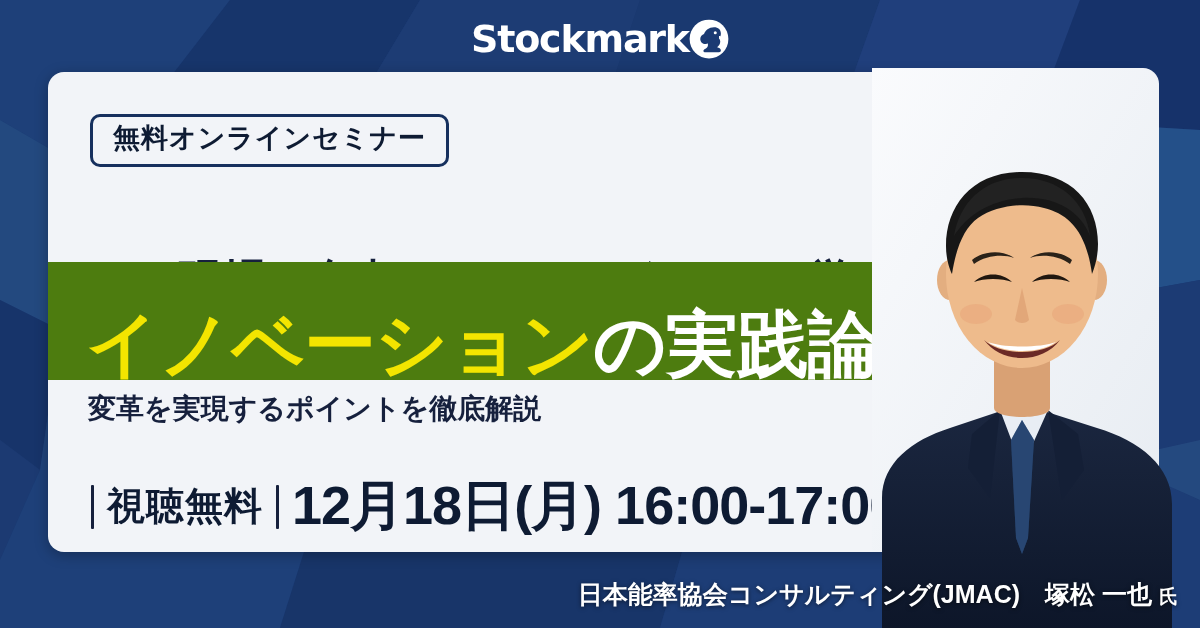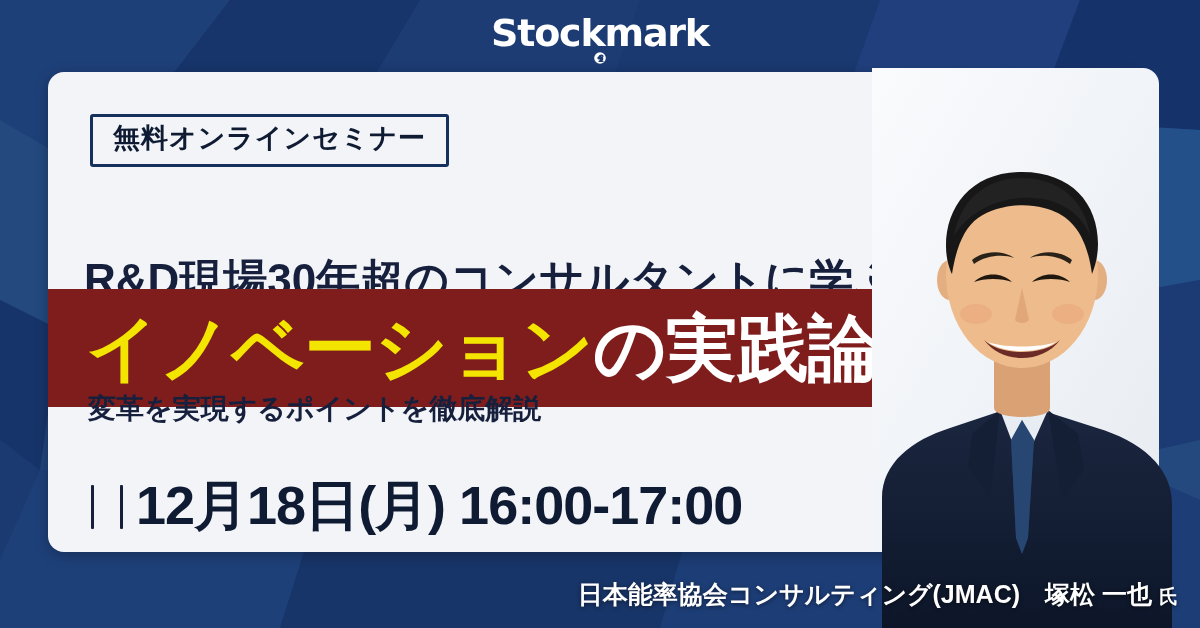--- a/index.html
+++ b/index.html
@@ -13,21 +13,20 @@
   #banner { position:absolute; inset:0; width:1200px; height:628px; overflow:hidden; }
 
   
   .bg-poly { position:absolute; inset:0; width:100%; height:100%; }
 
   
   .logo-wrap {
     position:absolute; top:14px; left:0; width:1200px;
     display:flex; align-items:center; justify-content:center; 
     height:50px;
-    flex-direction:column;
   }
   .logo-text {
     color:#ffffff; font-size:38px; font-weight:bold;
     letter-spacing:-1.2px; line-height:1;
     font-family:"DejaVu Sans","Liberation Sans",sans-serif;
   }
   .logo-mark { width:40px; height:40px; display:block; }
 
   
   .card {
@@ -36,21 +35,21 @@
     background:#F2F4F8;
     border-radius:16px;
     box-shadow:0 3px 14px rgba(0,0,0,.28);
     overflow:hidden;
   }
 
   
   .badge {
     position:absolute; left:42px; top:42px;
     border:3px solid #16305E;
-    border-radius:3px;
+    border-radius:10px;
     padding:5px 20px 8px 20px;
     color:#0E1B33;
     font-size:27px; font-weight:bold; line-height:1.25;
     letter-spacing:1px;
     background:transparent;
     white-space:nowrap;
   }
 
   
   .subhead {
@@ -58,22 +57,22 @@
     color:#16203D;
     font-size:44px; font-weight:bold;
     letter-spacing:0px; white-space:nowrap;
     line-height:1.1;
   }
 
   
   .title-band {
     position:absolute; left:0; top:190px;
     width:1095px; height:118px;
-    background:#7f1d1d;
-    display:flex; align-items:center;margin-top:27px;
+    background:#4d7c0f;
+    display:flex; align-items:flex-end;
   }
   .title-text {
     padding-left:38px;
     font-size:72px; font-weight:bold; line-height:1;
     letter-spacing:-1px; white-space:nowrap;
   }
   .t-yellow { color:#F3E500; }
   .t-white  { color:#FFFFFF; }
 
   
@@ -165,20 +164,21 @@
     <div class="title-band">
       <div class="title-text">
         <span class="t-yellow">イノベーション</span><span class="t-white">の実践論</span>
       </div>
     </div>
 
     <div class="lowline">変革を実現するポイントを徹底解説</div>
 
     <div class="daterow">
       <span class="vbar"></span>
+      <span class="free-label">視聴無料</span>
       <span class="vbar"></span>
       <span class="date-main">12月18日(月) 16:00-17:00</span>
     </div>
   </div>
 
   <div class="photo">
     <svg width="330" height="560" viewBox="0 0 330 560">
       <defs>
         <clipPath id="cardclip">
           <path d="M0,0 H271 A16,16 0 0 1 287,16 V484 H0 Z"></path>

